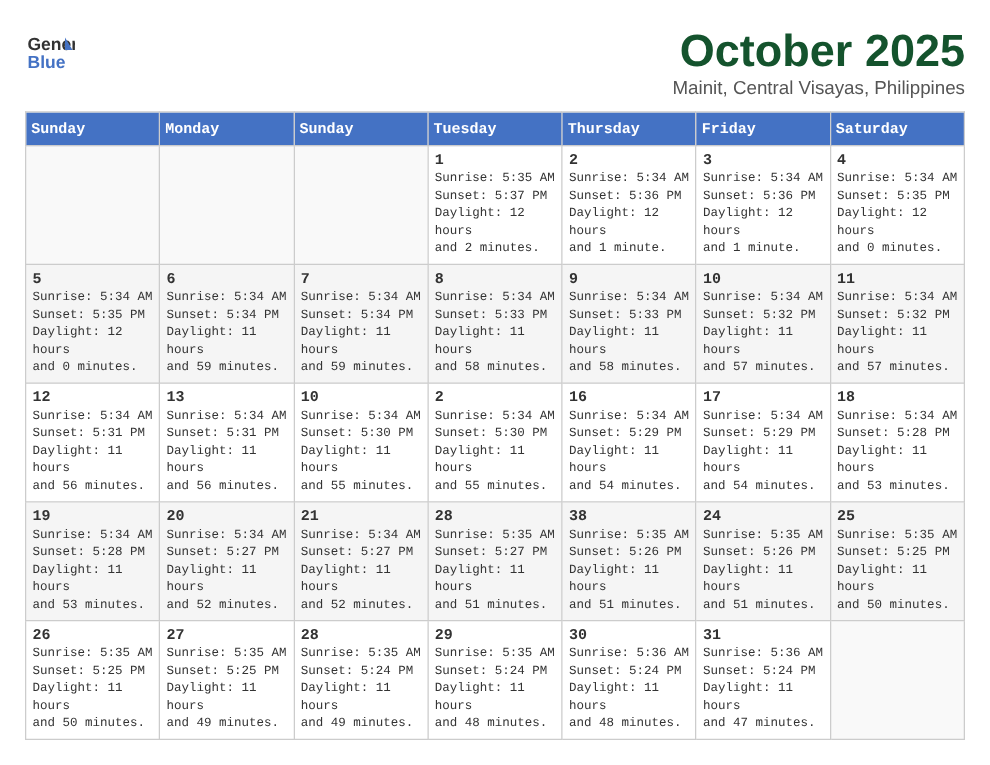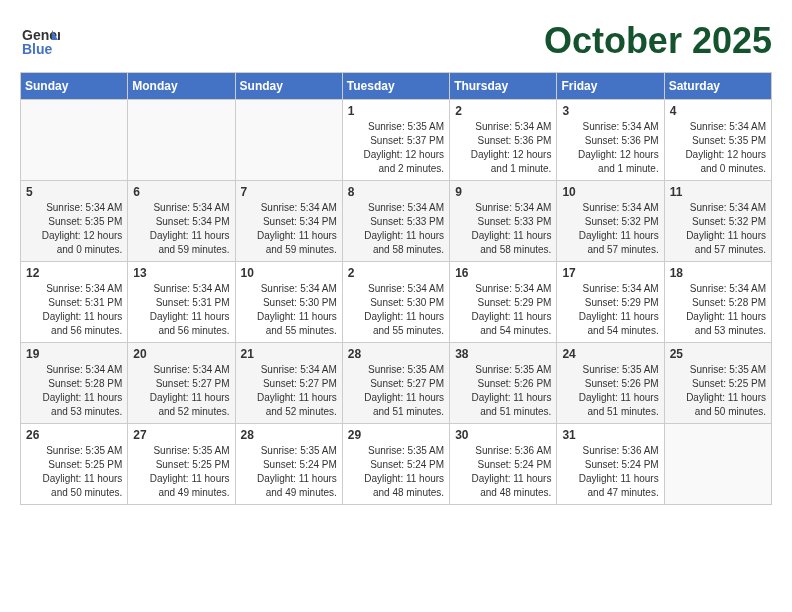--- a/index.html
+++ b/index.html
@@ -30,20 +30,21 @@
       color: #14532d;
     }
     .location-title {
       font-size: 15px;
       color: #555;
     }
     table {
       width: 100%;
       border-collapse: collapse;
       table-layout: fixed;
+      font-family: Liberation Mono, monospace;
     }
     thead tr th {
       background-color: #4472c4;
       color: #fff;
       font-size: 12px;
       font-weight: bold;
       padding: 6px 4px;
       text-align: left;
       border: 1px solid #ccc;
     }
@@ -61,41 +62,41 @@
     }
     .day-number {
       font-weight: bold;
       font-size: 12px;
       margin-bottom: 2px;
     }
     .day-info {
       font-size: 10px;
       color: #333;
       line-height: 1.4;
-      text-align: right;
     }
     .empty-cell {
       background: #f9f9f9;
     }
   </style>
 </head>
 <body>
 
 <div class="header-area">
   <div class="logo">
     <div style="display:flex;flex-direction:column;align-items:center;">
       <svg width="40" height="40" viewBox="0 0 40 40">
         <text x="2" y="20" font-size="14" font-weight="bold" fill="#333">General</text>
         <text x="2" y="34" font-size="14" font-weight="bold" fill="#4472c4">Blue</text>
         <polygon points="38,10 44,20 38,20" fill="#4472c4" transform="translate(-6,0)"></polygon>
       </svg>
     </div>
   </div>
   <div class="title-area">
     <div class="month-title">October 2025</div>
+    <div class="location-title">Mainit, Central Visayas, Philippines</div>
   </div>
 </div>
 
 <table>
   <thead>
     <tr id="header-row">
     <th>Sunday</th>
         <th>Monday</th>
         <th>Sunday</th>
         <th>Tuesday</th>

